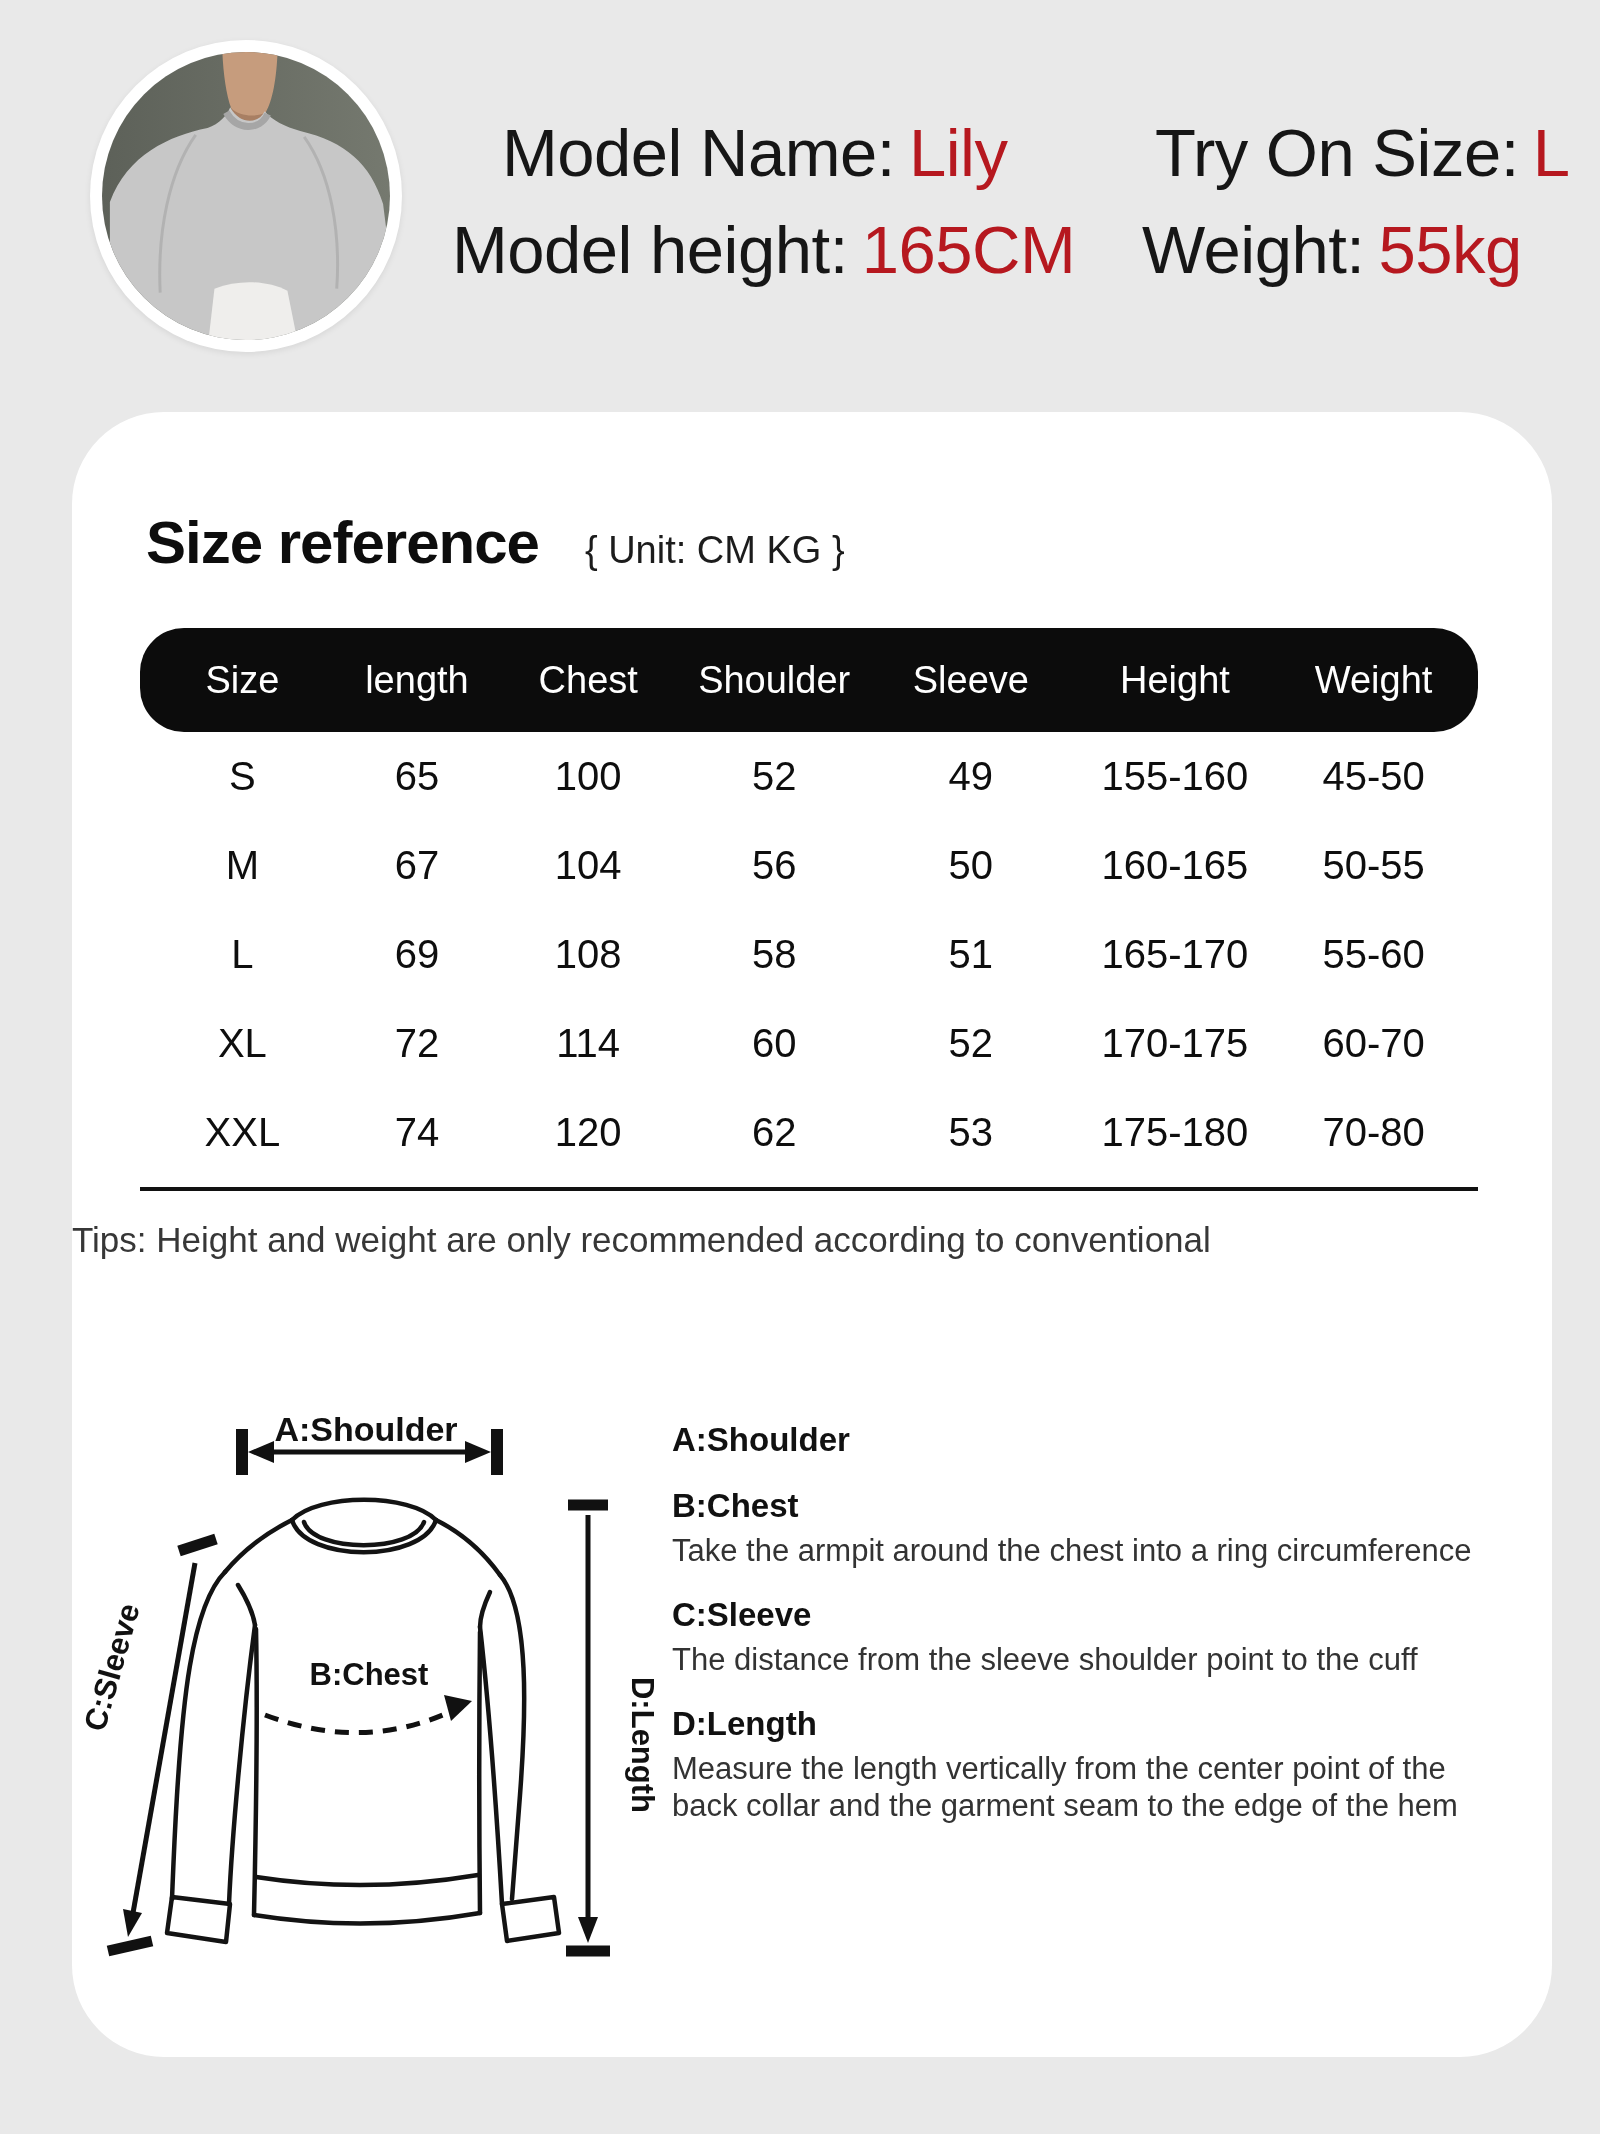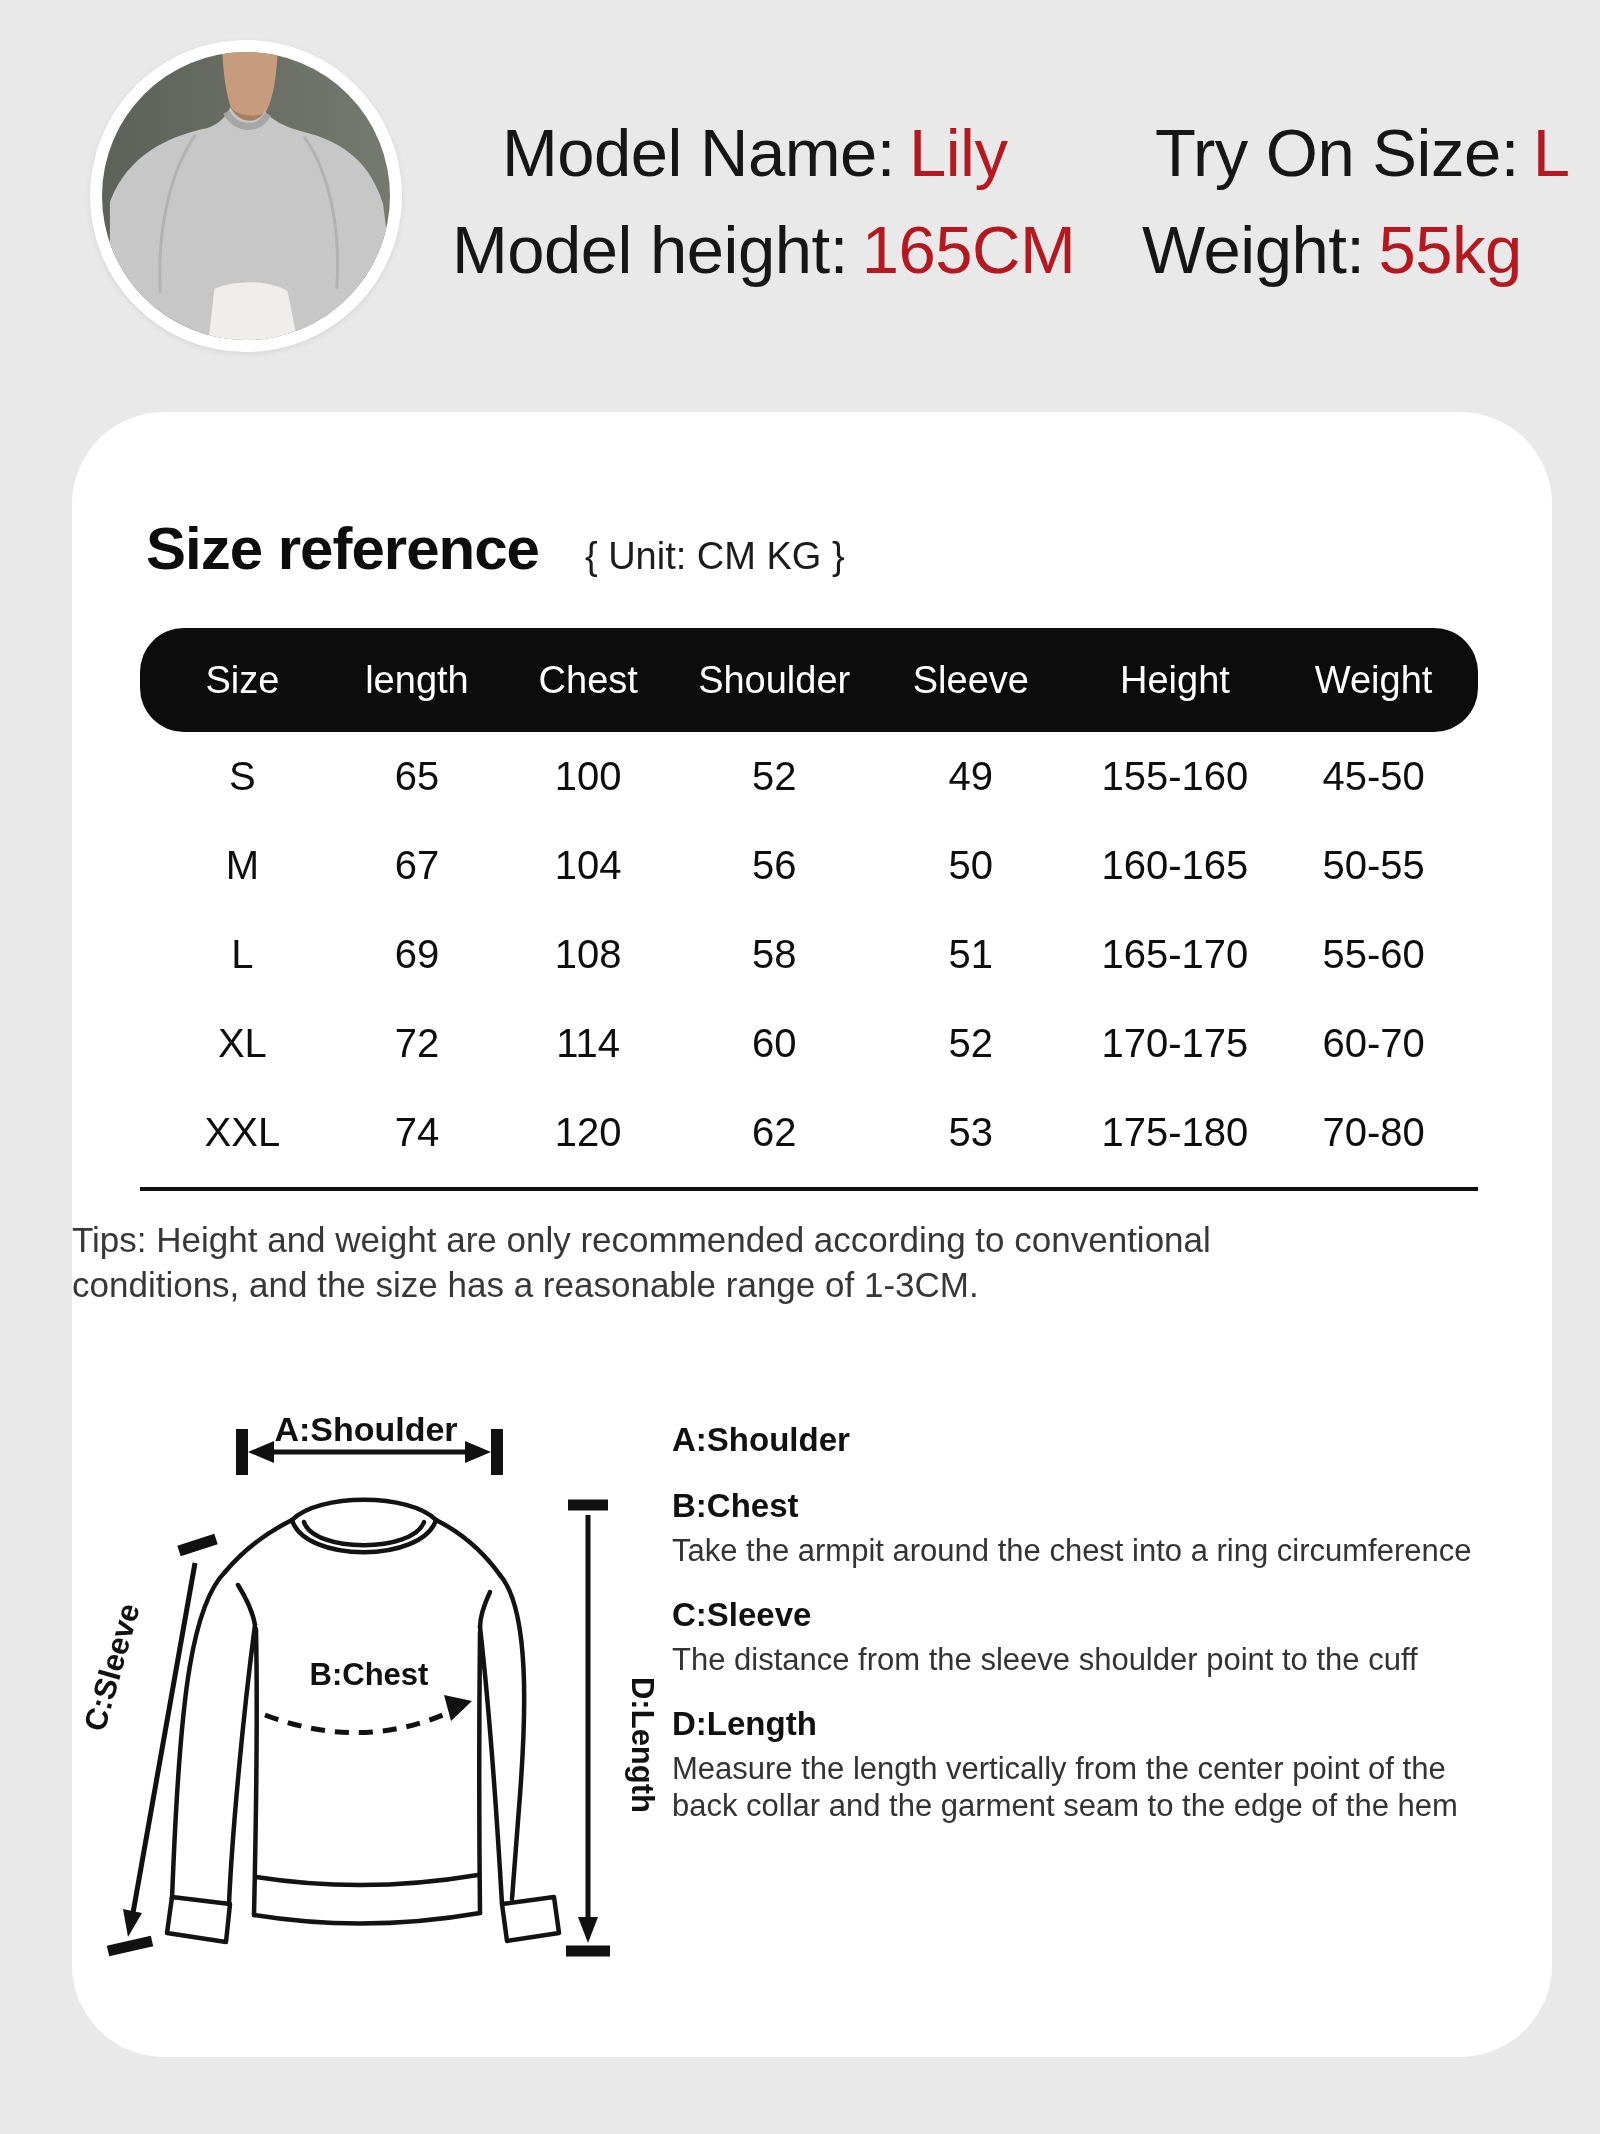--- a/index.html
+++ b/index.html
@@ -18,21 +18,21 @@
   .photo-inner svg{display:block;width:100%;height:100%;}
   .field{position:absolute;font-size:67px;line-height:62px;color:var(--ink);letter-spacing:-.5px;white-space:nowrap;}
   .field .val{color:var(--accent);margin-left:14px;}
   .f0{left:502px;top:122px;}
   .f1{left:1155px;top:122px;}
   .f2{left:452px;top:219px;}
   .f3{left:1142px;top:219px;}
 
   
   .card{position:absolute;left:72px;top:412px;width:1480px;height:1645px;background:var(--card);border-radius:92px;}
-  .title-row{position:absolute;left:74px;top:102px;white-space:nowrap;}
+  .title-row{position:absolute;left:74px;top:96px;white-space:nowrap;}
   .title-row .title{font-size:60px;font-weight:bold;color:#0d0d0d;letter-spacing:-1px;}
   .title-row .unit{font-size:38px;color:#1c1c1c;margin-left:46px;}
 
   .thead{position:absolute;left:68px;top:216px;width:1338px;height:104px;background:var(--bar);
          border-radius:44px;display:flex;align-items:center;}
   .tc{display:inline-block;text-align:center;}
   .th{color:#ffffff;font-size:38px;}
   .tbody{position:absolute;left:68px;top:320px;width:1338px;}
   .tr{display:flex;height:89px;align-items:center;}
   .td{color:#0e0e0e;font-size:40px;}
@@ -146,21 +146,20 @@
           <span class="tc td">62</span>
           <span class="tc td">53</span>
           <span class="tc td">175-180</span>
           <span class="tc td">70-80</span>
         </div>
       </div>
     <div class="divider"></div>
 
     <div class="tips">
       <div>Tips: Height and weight are only recommended according to conventional</div>
-      <div>conditions, and the size has a reasonable range of 1-3CM.</div>
     </div>
 
     <svg class="diagram" viewBox="0 0 600 600">
 
       <text x="306" y="56" font-size="34" text-anchor="middle">A:Shoulder</text>
       <line x1="182" y1="44" x2="182" y2="90" stroke="#111" stroke-width="12"></line>
       <line x1="437" y1="44" x2="437" y2="90" stroke="#111" stroke-width="12"></line>
       <line x1="200" y1="67" x2="419" y2="67" stroke="#111" stroke-width="5"></line>
       <polygon points="188,67 214,56 214,78" fill="#111"></polygon>
       <polygon points="431,67 405,56 405,78" fill="#111"></polygon>

